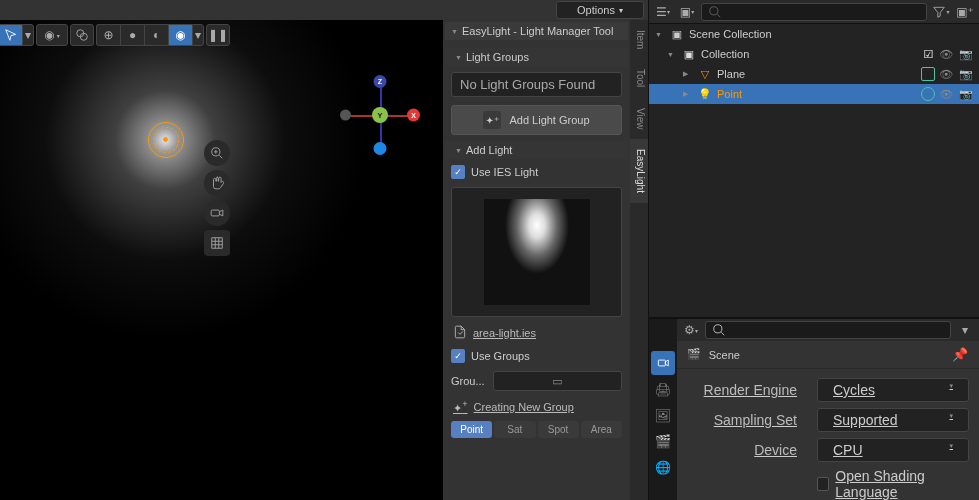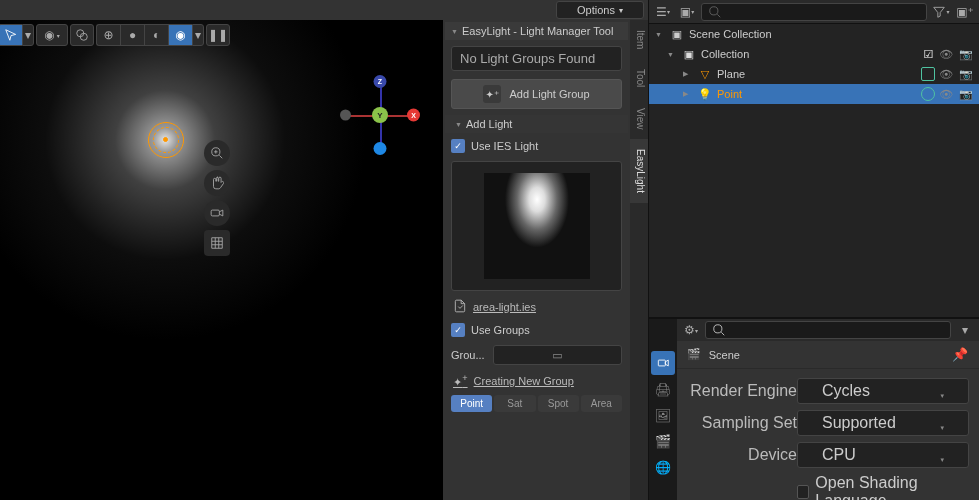--- a/index.html
+++ b/index.html
@@ -42,21 +42,21 @@
 .vh-group .vh-btn:last-child { border-radius: 0 3px 3px 0; border-right: 1px solid #444; }
 .vh-dropdown { width: 32px; }
 .vh-dropdown::after { content: "▾"; font-size: 6px; margin-left: 2px; }
 
 
 .n-panel { width: 205px; background: #333; display: flex; }
 .n-panel-content { flex: 1; overflow-y: auto; padding: 2px; }
 .n-tabs { width: 18px; background: #2a2a2a; display: flex; flex-direction: column; }
 .n-tab { writing-mode: vertical-rl; padding: 10px 2px; font-size: 10px; color: #888; cursor: pointer; text-align: center; }
 .n-tab.active { background: #383838; color: #ddd; }
-.panel-header { background: #3a3a3a; padding: 3px 6px; display: flex; align-items: center; gap: 4px; font-size: 11px; cursor: pointer; margin-bottom: 2px; }
+.panel-header { background: #3a3a3a; padding: 3px 6px; display: flex; align-items: center; gap: 4px; font-size: 11px; cursor: pointer; margin-bottom: 8px; }
 .panel-header::before { content: "▼"; font-size: 7px; color: #888; }
 .subheader { background: #353535; padding: 3px 10px; display: flex; align-items: center; gap: 4px; font-size: 11px; margin: 2px 0; }
 .subheader::before { content: "▼"; font-size: 7px; color: #888; }
 .panel-row { padding: 4px 6px; display: flex; align-items: center; gap: 6px; }
 .info-field { background: #222; border: 1px solid #444; padding: 4px 8px; border-radius: 3px; flex: 1; font-size: 13px; color: #aaa; }
 .add-btn { background: #4a4a4a; border: 1px solid #555; padding: 5px 8px; border-radius: 3px; flex: 1; text-align: center; font-size: 11px; display: flex; align-items: center; justify-content: center; gap: 8px; }
 .add-btn-icon { width: 18px; height: 18px; background: #3a3a3a; border-radius: 3px; display: flex; align-items: center; justify-content: center; font-size: 10px; }
 .checkbox { width: 14px; height: 14px; background: #5680c2; border-radius: 2px; display: flex; align-items: center; justify-content: center; color: #fff; font-size: 9px; }
 .checkbox.unchecked { background: #222; border: 1px solid #555; }
 .ies-preview { width: 108px; height: 108px; margin: 4px auto; background: radial-gradient(ellipse 40px 60px at 50% 25%, #fff 0%, #ddd 20%, #666 50%, #111 80%); border: 1px solid #222; }
@@ -90,23 +90,23 @@
 .properties { height: 183px; display: flex; border-top: 2px solid #111; }
 .prop-tabs { width: 28px; background: #1a1a1a; display: flex; flex-direction: column; padding-top: 32px; gap: 2px; }
 .prop-tab { width: 24px; height: 24px; display: flex; align-items: center; justify-content: center; color: #888; font-size: 13px; margin: 0 auto; border-radius: 3px; }
 .prop-tab.active { background: #3873b7; color: #fff; }
 .prop-content { flex: 1; background: #333; display: flex; flex-direction: column; }
 .prop-header { height: 24px; background: #2a2a2a; display: flex; align-items: center; padding: 2px 4px; gap: 4px; }
 .prop-search { flex: 1; background: #1a1a1a; border: 1px solid #444; height: 18px; border-radius: 3px; display: flex; align-items: center; padding: 0 6px; gap: 4px; }
 .prop-breadcrumb { padding: 6px 10px; display: flex; align-items: center; gap: 8px; font-size: 11px; border-bottom: 1px solid #2a2a2a; }
 .pin-icon { margin-left: auto; color: #888; font-size: 13px; }
 .prop-body { padding: 6px; overflow-y: auto; }
-.prop-row { display: flex; align-items: center; padding: 3px 4px; gap: 0; font-size: 16px; }
+.prop-row { display: flex; align-items: center; padding: 3px 4px; gap: 20px; font-size: 14px; text-decoration: underline; }
 .prop-label { width: 110px; text-align: right; color: #bbb; }
-.prop-value { flex: 1; background: #222; border: 1px solid #444; padding: 3px 24px; border-radius: 3px; display: flex; justify-content: space-between; align-items: flex-end; }
+.prop-value { flex: 1; background: #222; border: 1px solid #444; padding: 3px 15px; border-radius: 3px; display: flex; justify-content: space-between; align-items: flex-start; }
 .prop-value::after { content: "▾"; font-size: 7px; color: #888; }
 
 svg.icon-svg { width: 14px; height: 14px; stroke: currentColor; fill: none; stroke-width: 1.5; }
 </style>
 </head>
 <body>
 
 <div class="left-pane">
   <div class="header-bar">
     <button class="options-btn">Options</button>
@@ -176,20 +176,23 @@
               <path d="M3 3h18v18H3zM3 9h18M3 15h18M9 3v18M15 3v18"></path>
             </svg>
           </div>
       </div>
     </div>
 
     <div class="n-panel">
       <div class="n-panel-content">
         <div class="panel-header">
             <span>EasyLight - Light Manager Tool</span>
+          </div>
+        <div class="subheader">
+            <span>Light Groups</span>
           </div>
         <div class="panel-row">
             <div class="info-field">No Light Groups Found</div>
           </div>
         <div class="panel-row">
           <div class="add-btn">
             <span class="add-btn-icon">✦⁺</span>
             <span>Add Light Group</span>
           </div>
         </div>

